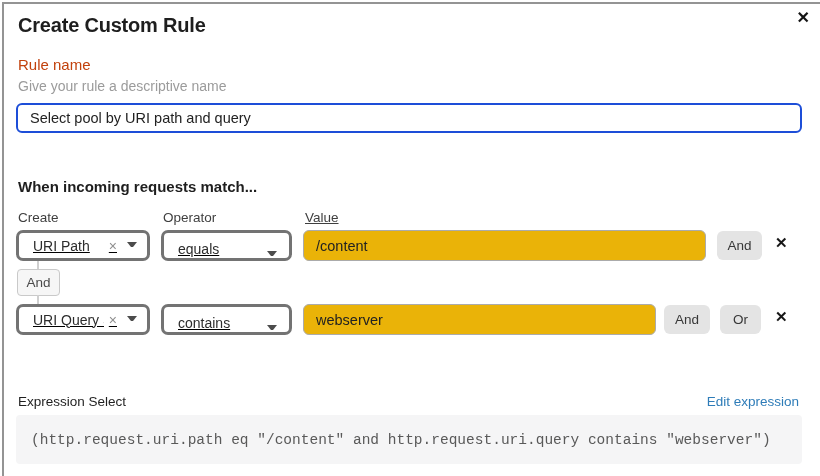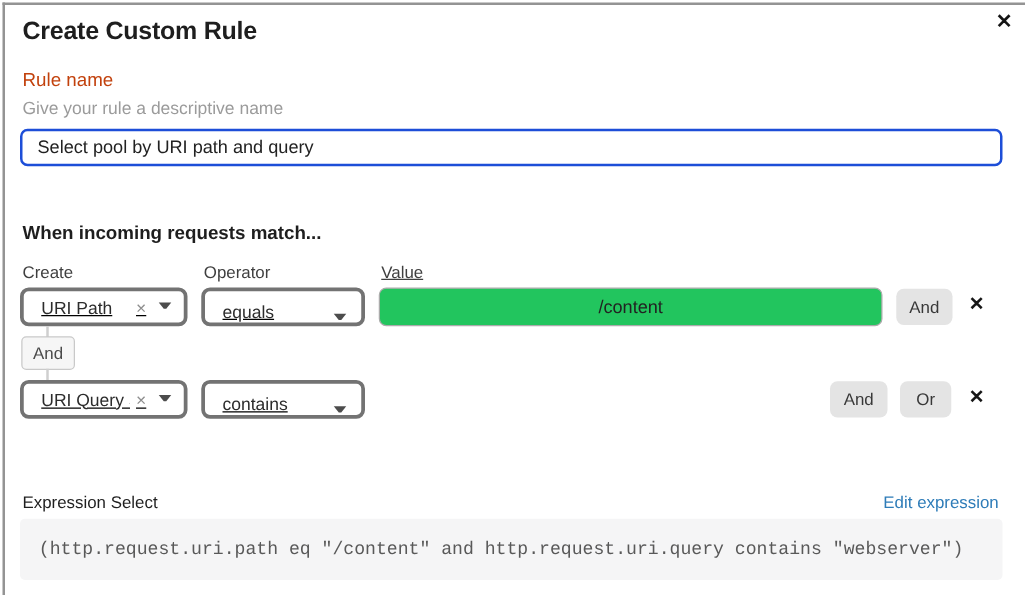--- a/index.html
+++ b/index.html
@@ -50,21 +50,21 @@
   .clear-x  { color:#8e8e8e; font-size:14px; margin:0 9px 0 4px; line-height:1; }
   .caret {
     width:0; height:0; flex:none;
     border-left:4.5px solid transparent; border-right:4.5px solid transparent;
     border-top:5px solid #4c4c4c;
   }
 
   .value-input {
     position:absolute; top:0; left:299px; height:31px;
     border:1px solid #ababab; border-radius:6px; padding:0 12px;
-    font-size:14.5px; color:#222; font-family:inherit; background:#22c55e;text-align:center;
+    font-size:14.5px; color:#222; font-family:inherit; background:#eab308;
   }
   .row1 .value-input { width:403px; }
   .row2 .value-input { width:353px; }
 
   .gray-btn {
     position:absolute; top:1px; height:29px; background:#e4e4e4; border:none;
     border-radius:6px; font-size:13.5px; color:#383838; font-family:inherit; cursor:pointer;
   }
   .row1 .and-btn { left:713px; width:45px; }
   .row2 .and-btn { left:660px; width:46px; }
@@ -136,20 +136,21 @@
   <div class="row row2">
     <div class="select field-select">
       <span class="sel-text">URI Query St...</span>
       <span class="clear-x">×</span>
       <span class="caret"></span>
     </div>
     <div class="select op-select">
       <span class="sel-text">contains</span>
       <span class="caret"></span>
     </div>
+    <input class="value-input" value="webserver" style="">
     <button class="gray-btn and-btn">And</button>
     <button class="gray-btn or-btn">Or</button>
     <button class="remove-btn">✕</button>
   </div>
 
   <div class="expr-label">Expression Select</div>
   <a class="edit-link" href="#">Edit expression</a>
 
   <div class="code-block">
     <code>(http.request.uri.path eq "/content" and http.request.uri.query contains "webserver")</code>

